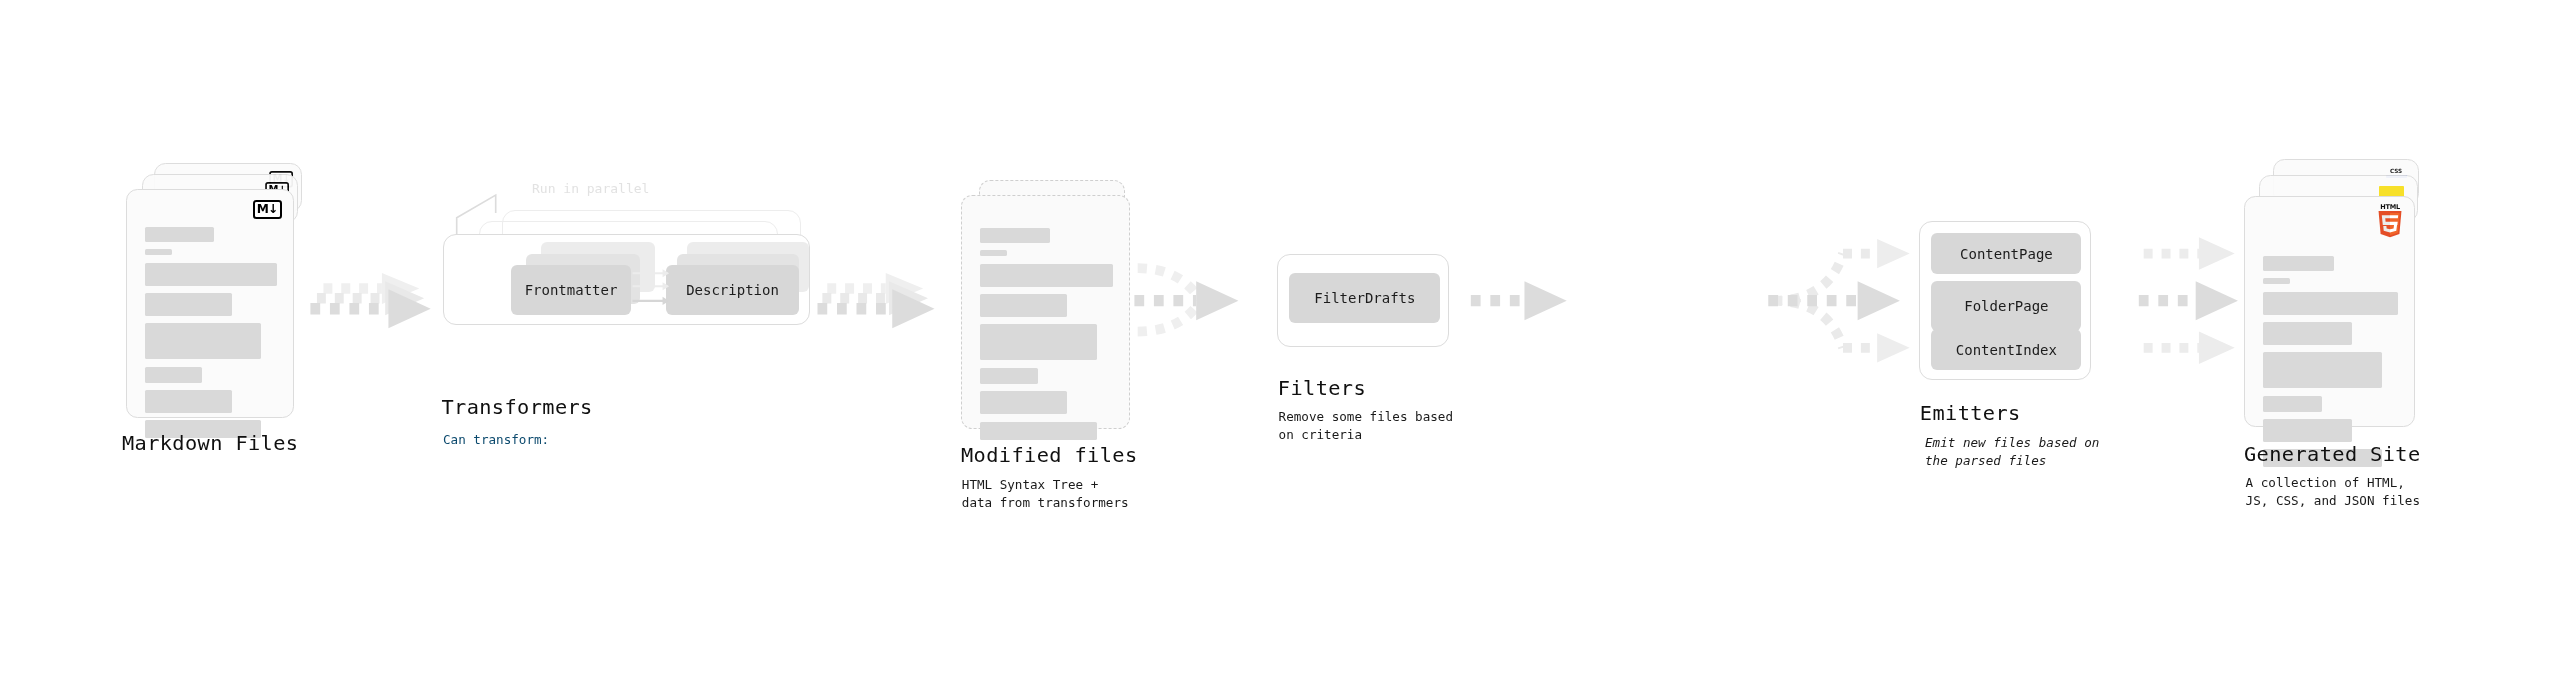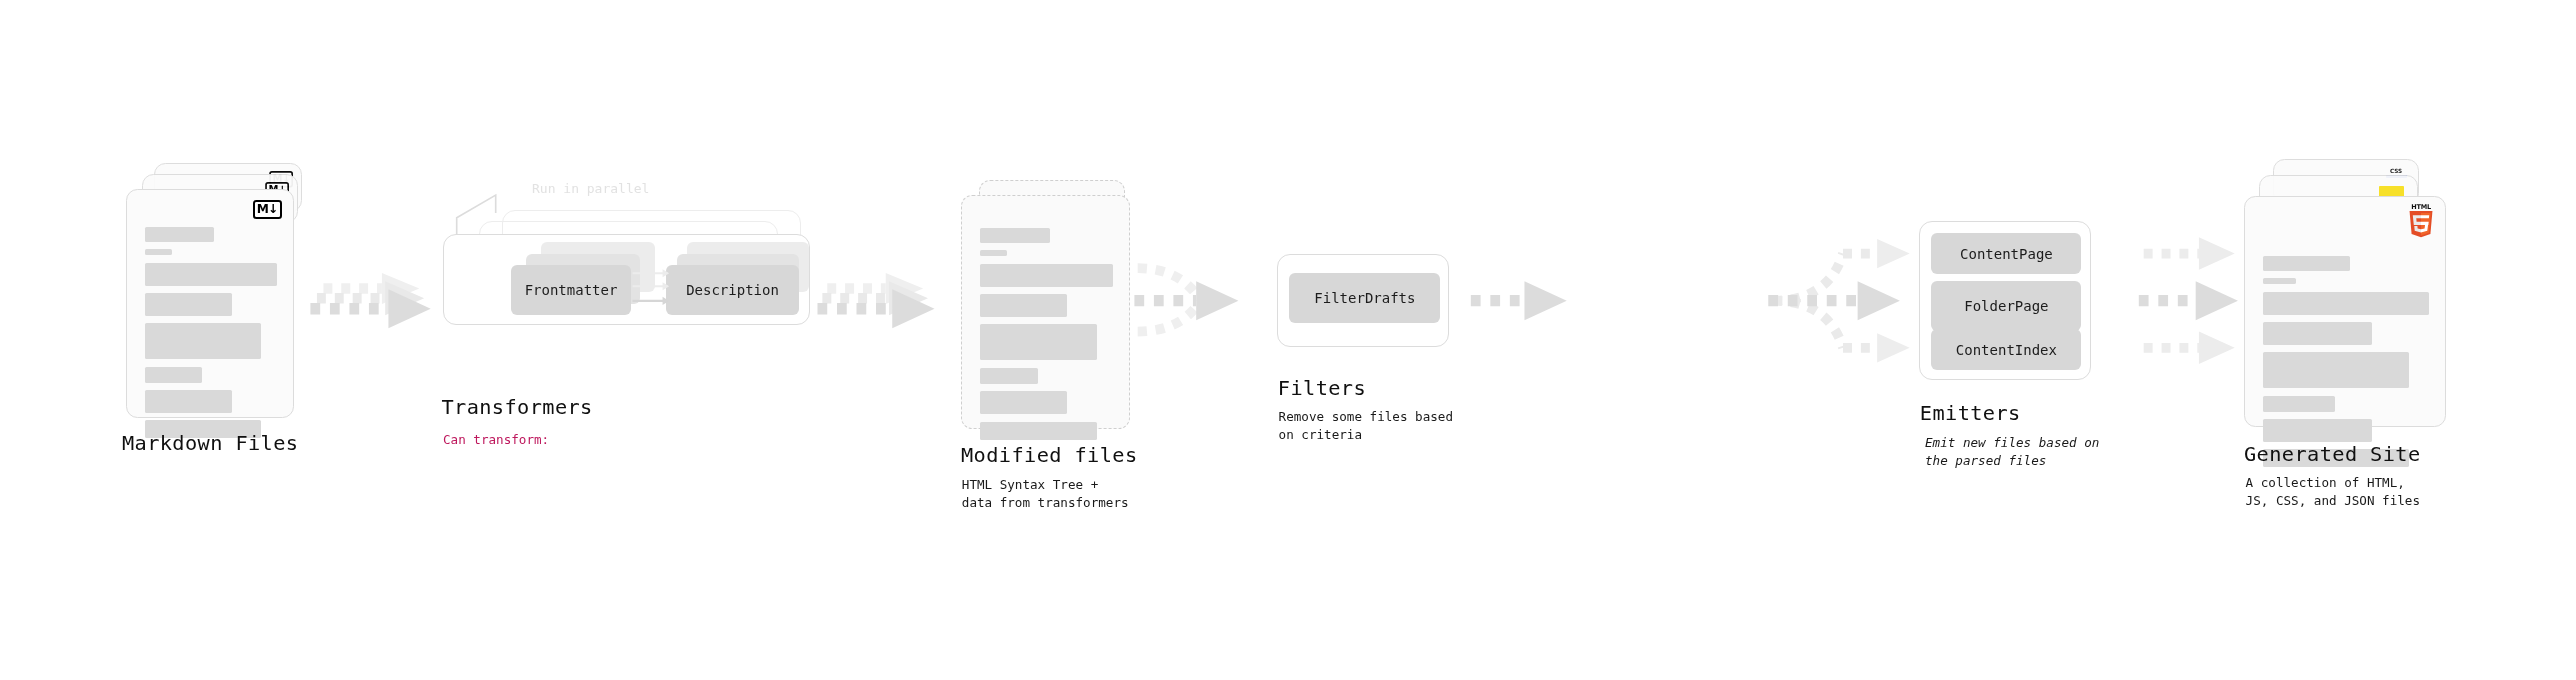--- a/index.html
+++ b/index.html
@@ -75,21 +75,21 @@
     line-height: 18px;
     color: #1a1a1a;
     white-space: pre;
   }
   .ghostlabel {
     position: absolute;
     font-size: 13px;
     color: #e2e2e2;
     white-space: nowrap;
   }
-  .mini-list { position: absolute; font-size: 12.6px; line-height: 18px; color: #be185d; }
+  .mini-list { position: absolute; font-size: 12.6px; line-height: 18px; color: #0c4a6e; }
   .mini-list .hdr { margin-bottom: 1.6px; }
   .mini-list ul { list-style: none; }
   .mini-list li { padding-left: 11.4px; position: relative; white-space: pre; }
   .mini-list li:before { content: "\2022"; position: absolute; left: 1.6px; }
 
   svg.overlay { position: absolute; left: 0; top: 0; width: 2576px; height: 681px; pointer-events: none; }
 </style>
 </head>
 <body>
 
@@ -286,21 +286,21 @@
         <div class="badge" style="right:11.4px; top:8.1px; text-align:center;">
           <div style="font-family:'DejaVu Sans','Liberation Sans',sans-serif; font-size:5.7px; font-weight:700; color:#111; line-height:6.5px; letter-spacing:0;">CSS</div>
           <div style="width:21px; height:3.3px; background:#264de4; border-radius:0.8px;"></div>
         </div>
       </div>
 
       <div class="doc-card back1" style="left:14.6px; top:16.3px; width:159px; height:47px;">
         <div class="badge js-badge" style="right:13px; top:9.8px; border-radius:0.8px;"></div>
       </div>
 
-      <div class="doc-card" style="left:0px; top:37px; width:202px; height:231px;">
+      <div class="doc-card" style="left:0px; top:37px; width:171px; height:231px;">
         <div class="badge html5-badge" style="right:9.8px; top:6.5px;">
           <div style="font-family:'DejaVu Sans','Liberation Sans',sans-serif; font-size:6.5px; font-weight:700; color:#111; line-height:7.3px; text-align:center; letter-spacing:-0.2px;">HTML</div>
           <svg width="28" height="27" viewBox="0 0 34 33">
             <path d="M3,0 L31,0 L28.5,28 L17,32 L5.5,28 Z" fill="#e44d26"></path>
             <path d="M17,2.5 L28.8,2.5 L26.7,26.6 L17,29.8 Z" fill="#f16529"></path>
             <path d="M17,13 L11.6,13 L11.2,9 L17,9 L17,5.2 L7,5.2 L7.1,6.6 L8.2,17 L17,17 Z" fill="#ebebeb"></path>
             <path d="M17,22.4 L12.9,21.3 L12.6,18.2 L8.8,18.2 L9.3,24.2 L17,26.4 Z" fill="#ebebeb"></path>
             <path d="M17,17 L21.9,17 L21.4,21.3 L17,22.4 L17,26.4 L24.7,24.2 L25.6,17 Z" fill="#fff"></path>
             <path d="M17,5.2 L17,9 L26.6,9 L27,5.2 Z" fill="#fff"></path>
             <path d="M17,13 L17,17 L26,17 L26.4,13 Z" fill="#fff"></path>

